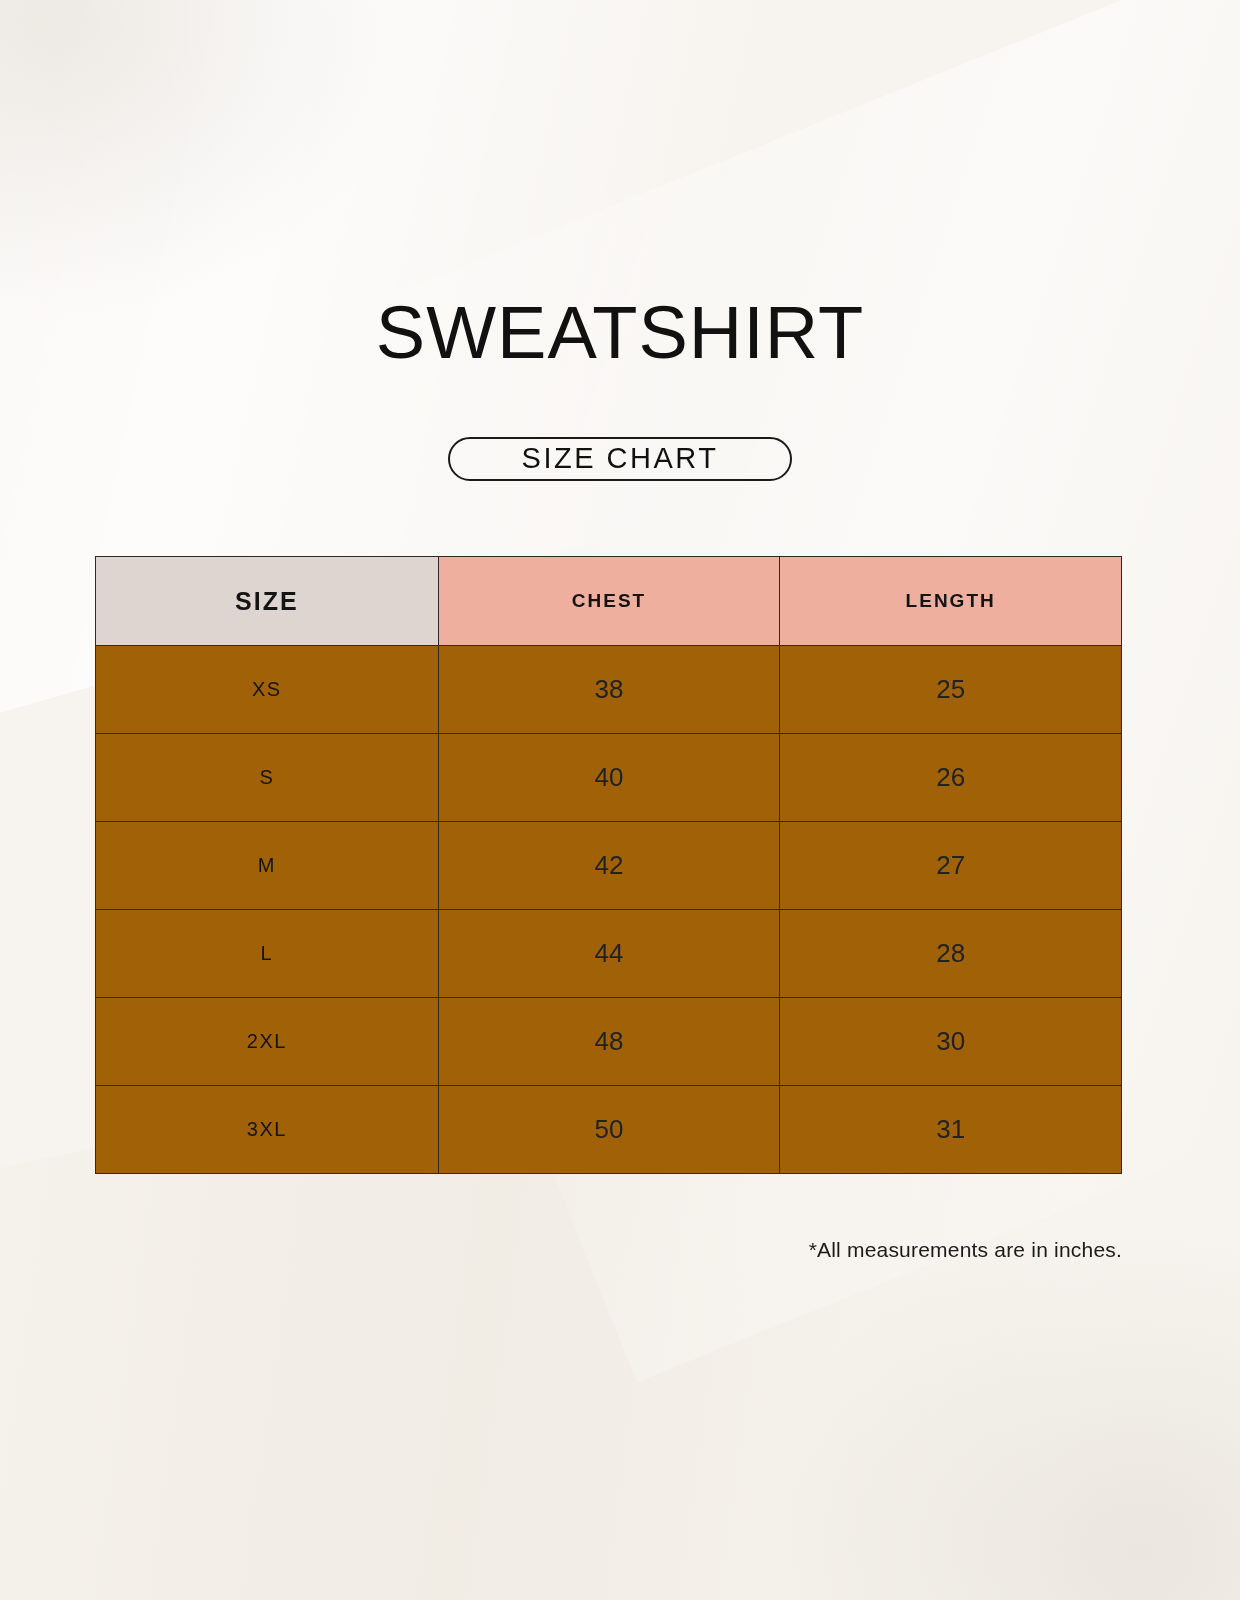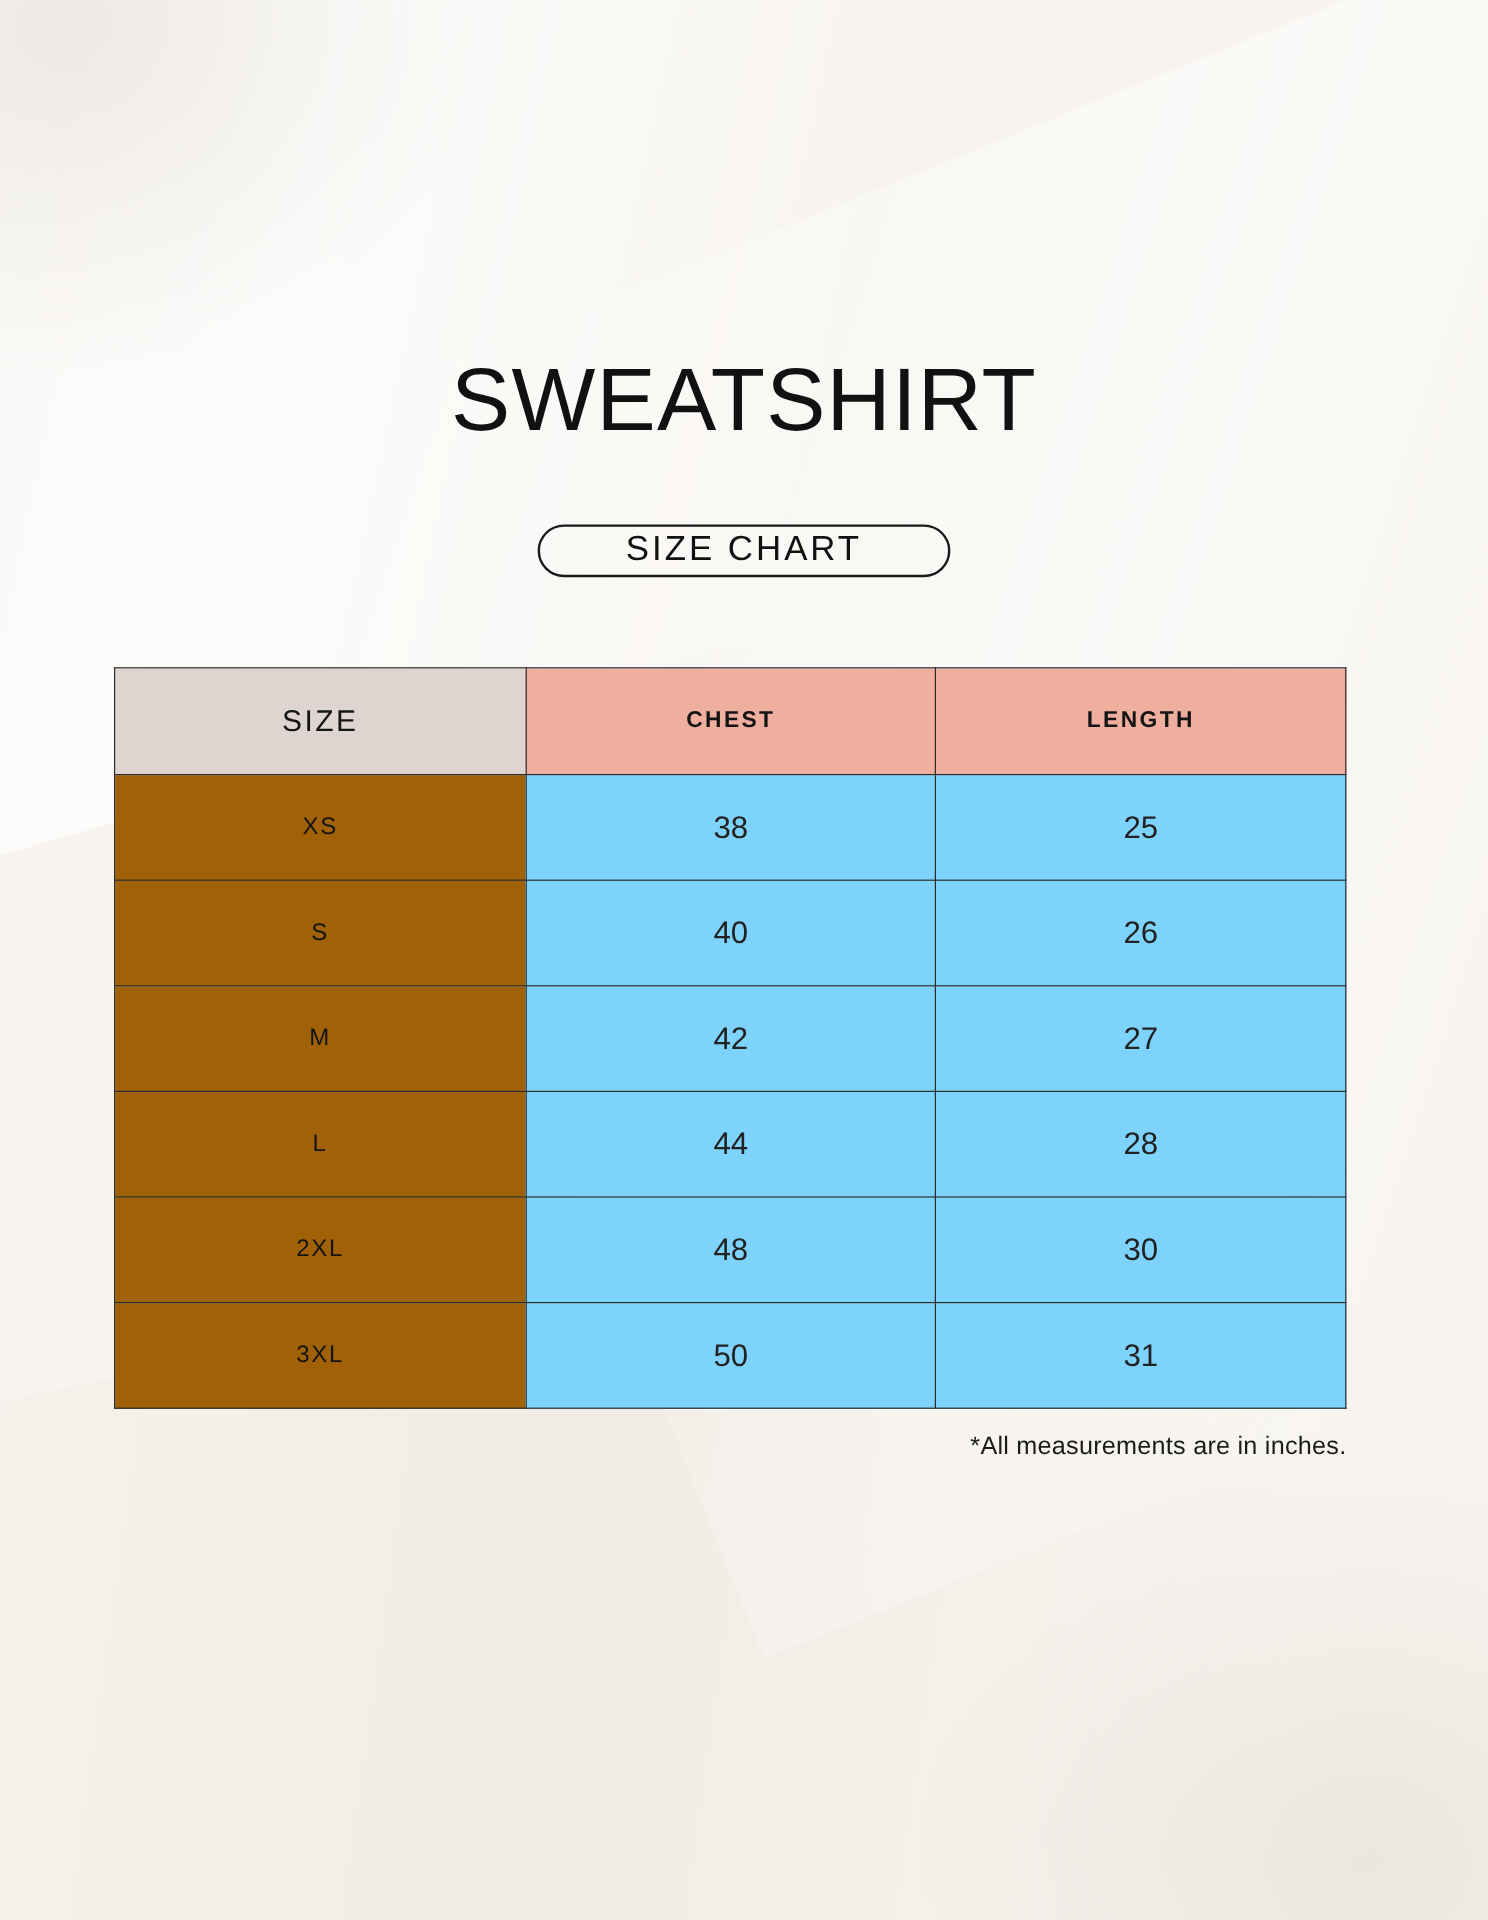--- a/index.html
+++ b/index.html
@@ -121,21 +121,21 @@
   table.size-chart td {
     border: 1.5px solid #2b2b2b;
     text-align: center;
     vertical-align: middle;
   }
 
   th.head-size {
     background: #ded4d0;
     height: 86px;
     font-size: 25px;
-    font-weight: 400;
+    font-weight: 700;
     letter-spacing: 2px;
     color: #141414;
   }
   th.head-accent {
     background: #eeaf9e;
     height: 86px;
     font-size: 19px;
     font-weight: 700;
     letter-spacing: 2px;
     color: #141414;
@@ -143,34 +143,34 @@
 
   td.cell-size {
     background: #a16207;
     height: 85px;
     font-size: 20px;
     font-weight: 400;
     letter-spacing: 1.5px;
     color: #141414;
   }
   td.cell-val {
-    background: #7dd3fc;
+    background: #a16207;
     height: 85px;
     font-size: 26px;
     font-weight: 400;
     color: #222222;
   }
 
   col.c-size { width: 33.4%; }
   col.c-chest { width: 33.3%; }
   col.c-length { width: 33.3%; }
 
   .footnote {
     position: absolute;
-    top: 1194px;
+    top: 1238px;
     left: 95px;
     width: 1027px;
     text-align: right;
     font-size: 21px;
     font-weight: 500;
     color: #1b1b1b;
     letter-spacing: 0.2px;
   }
 </style>
 </head>

